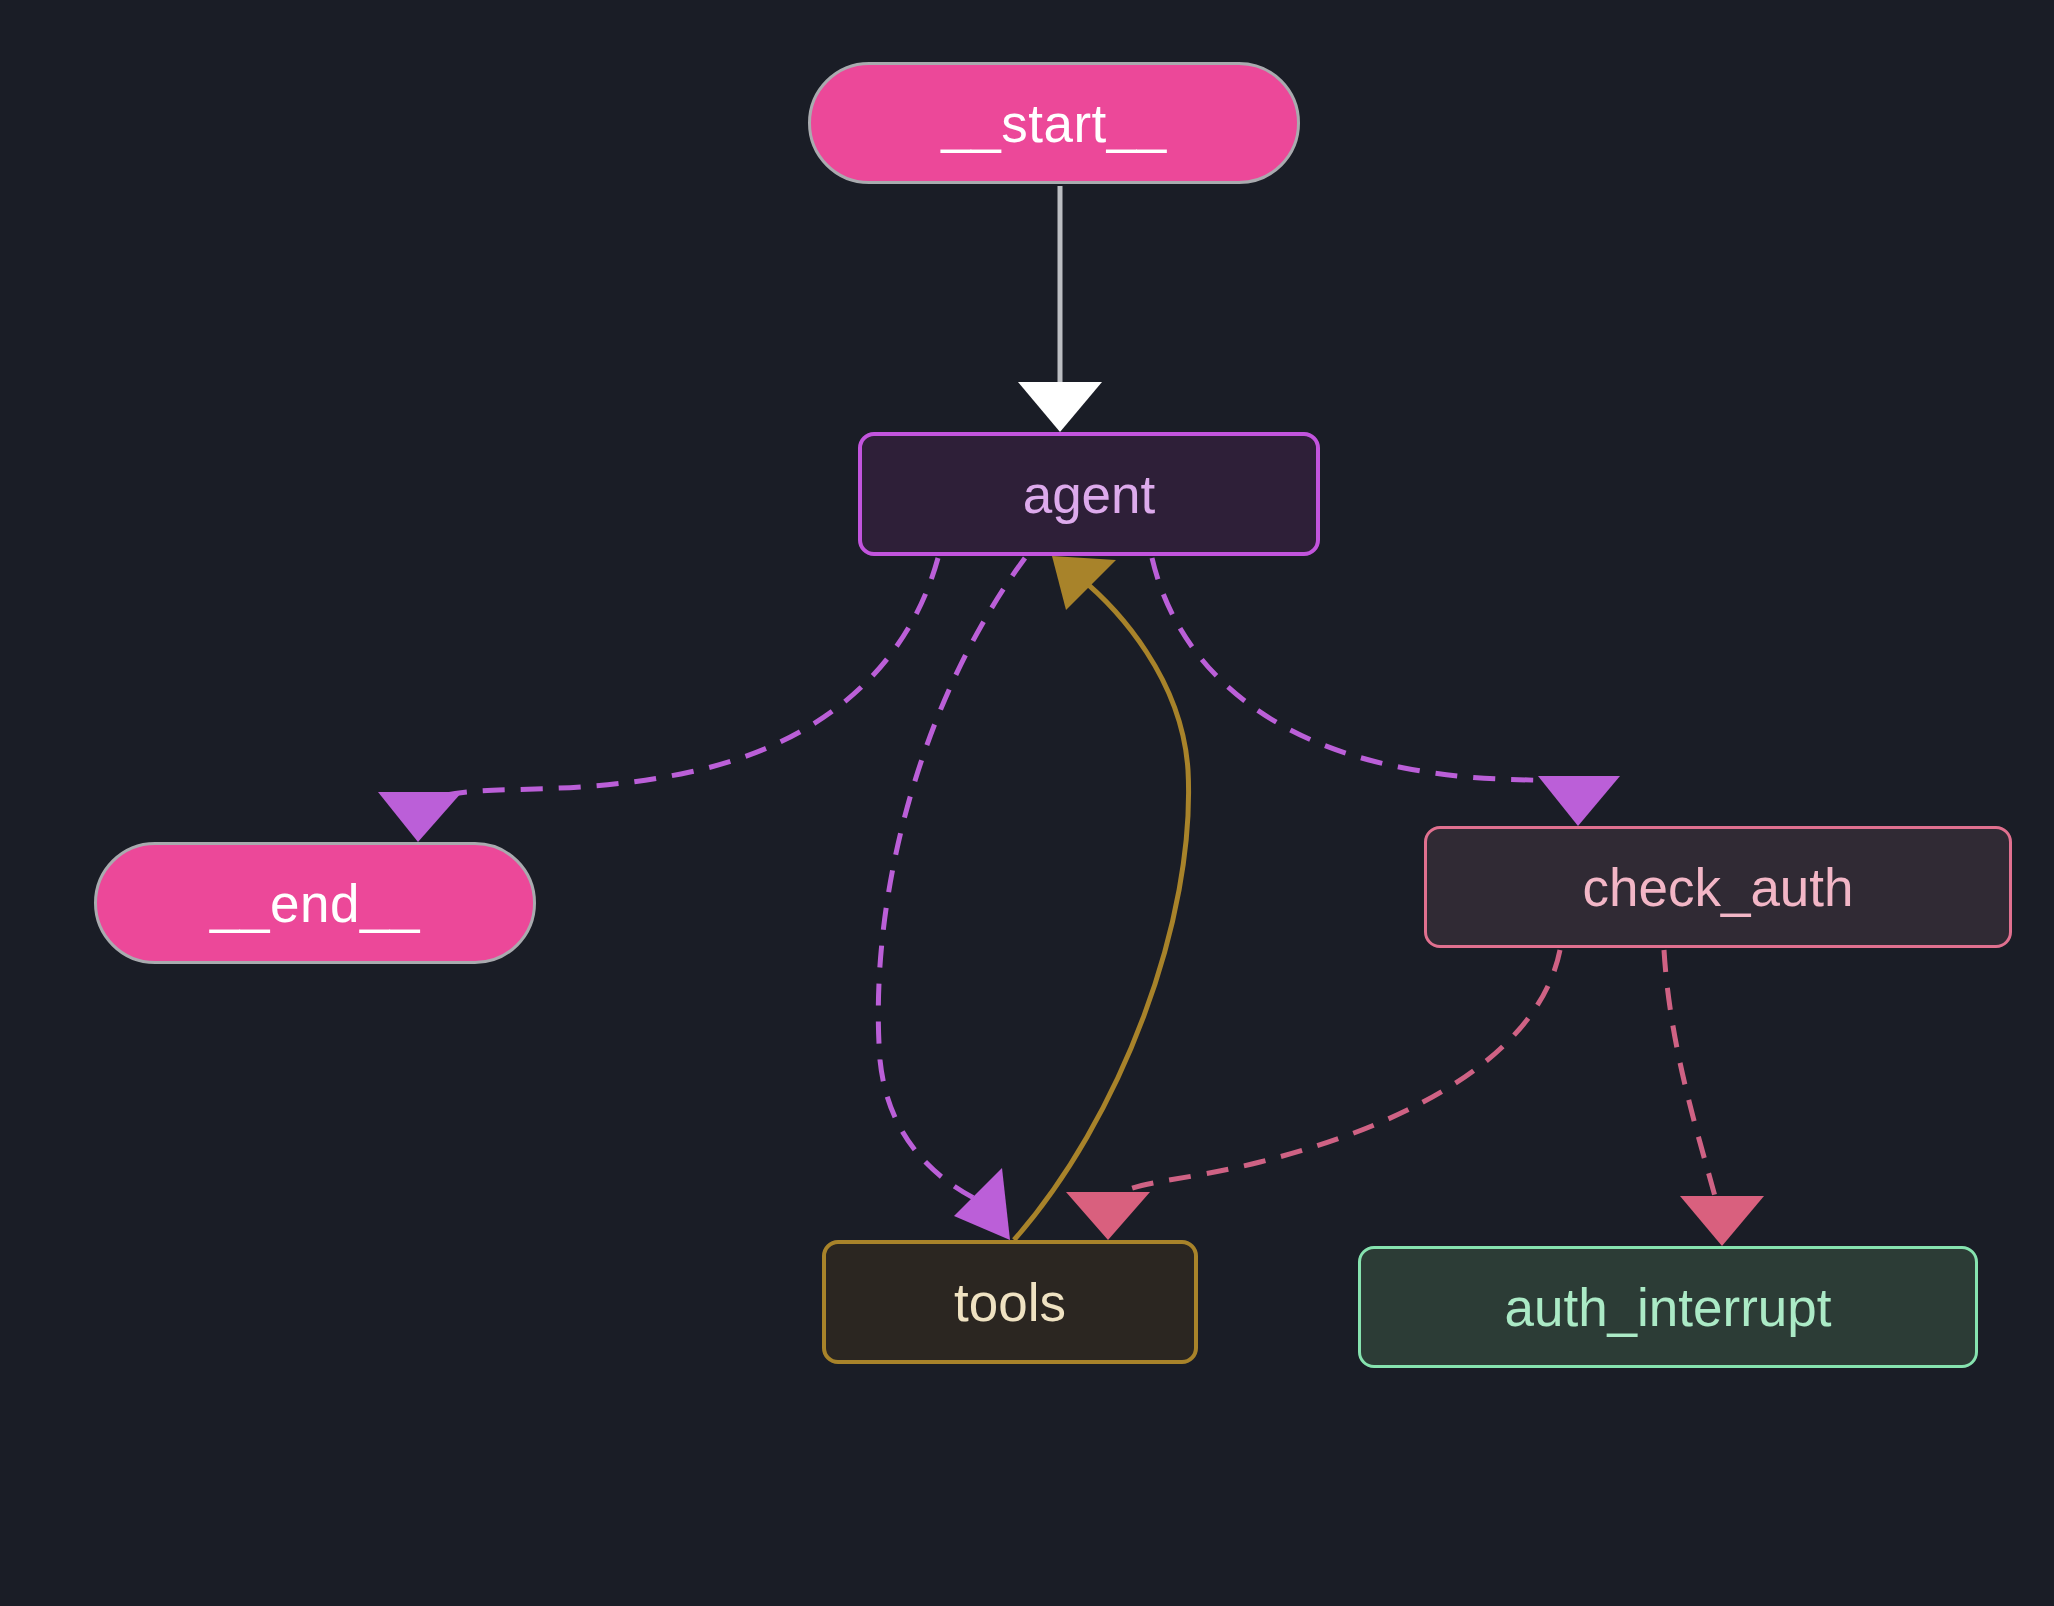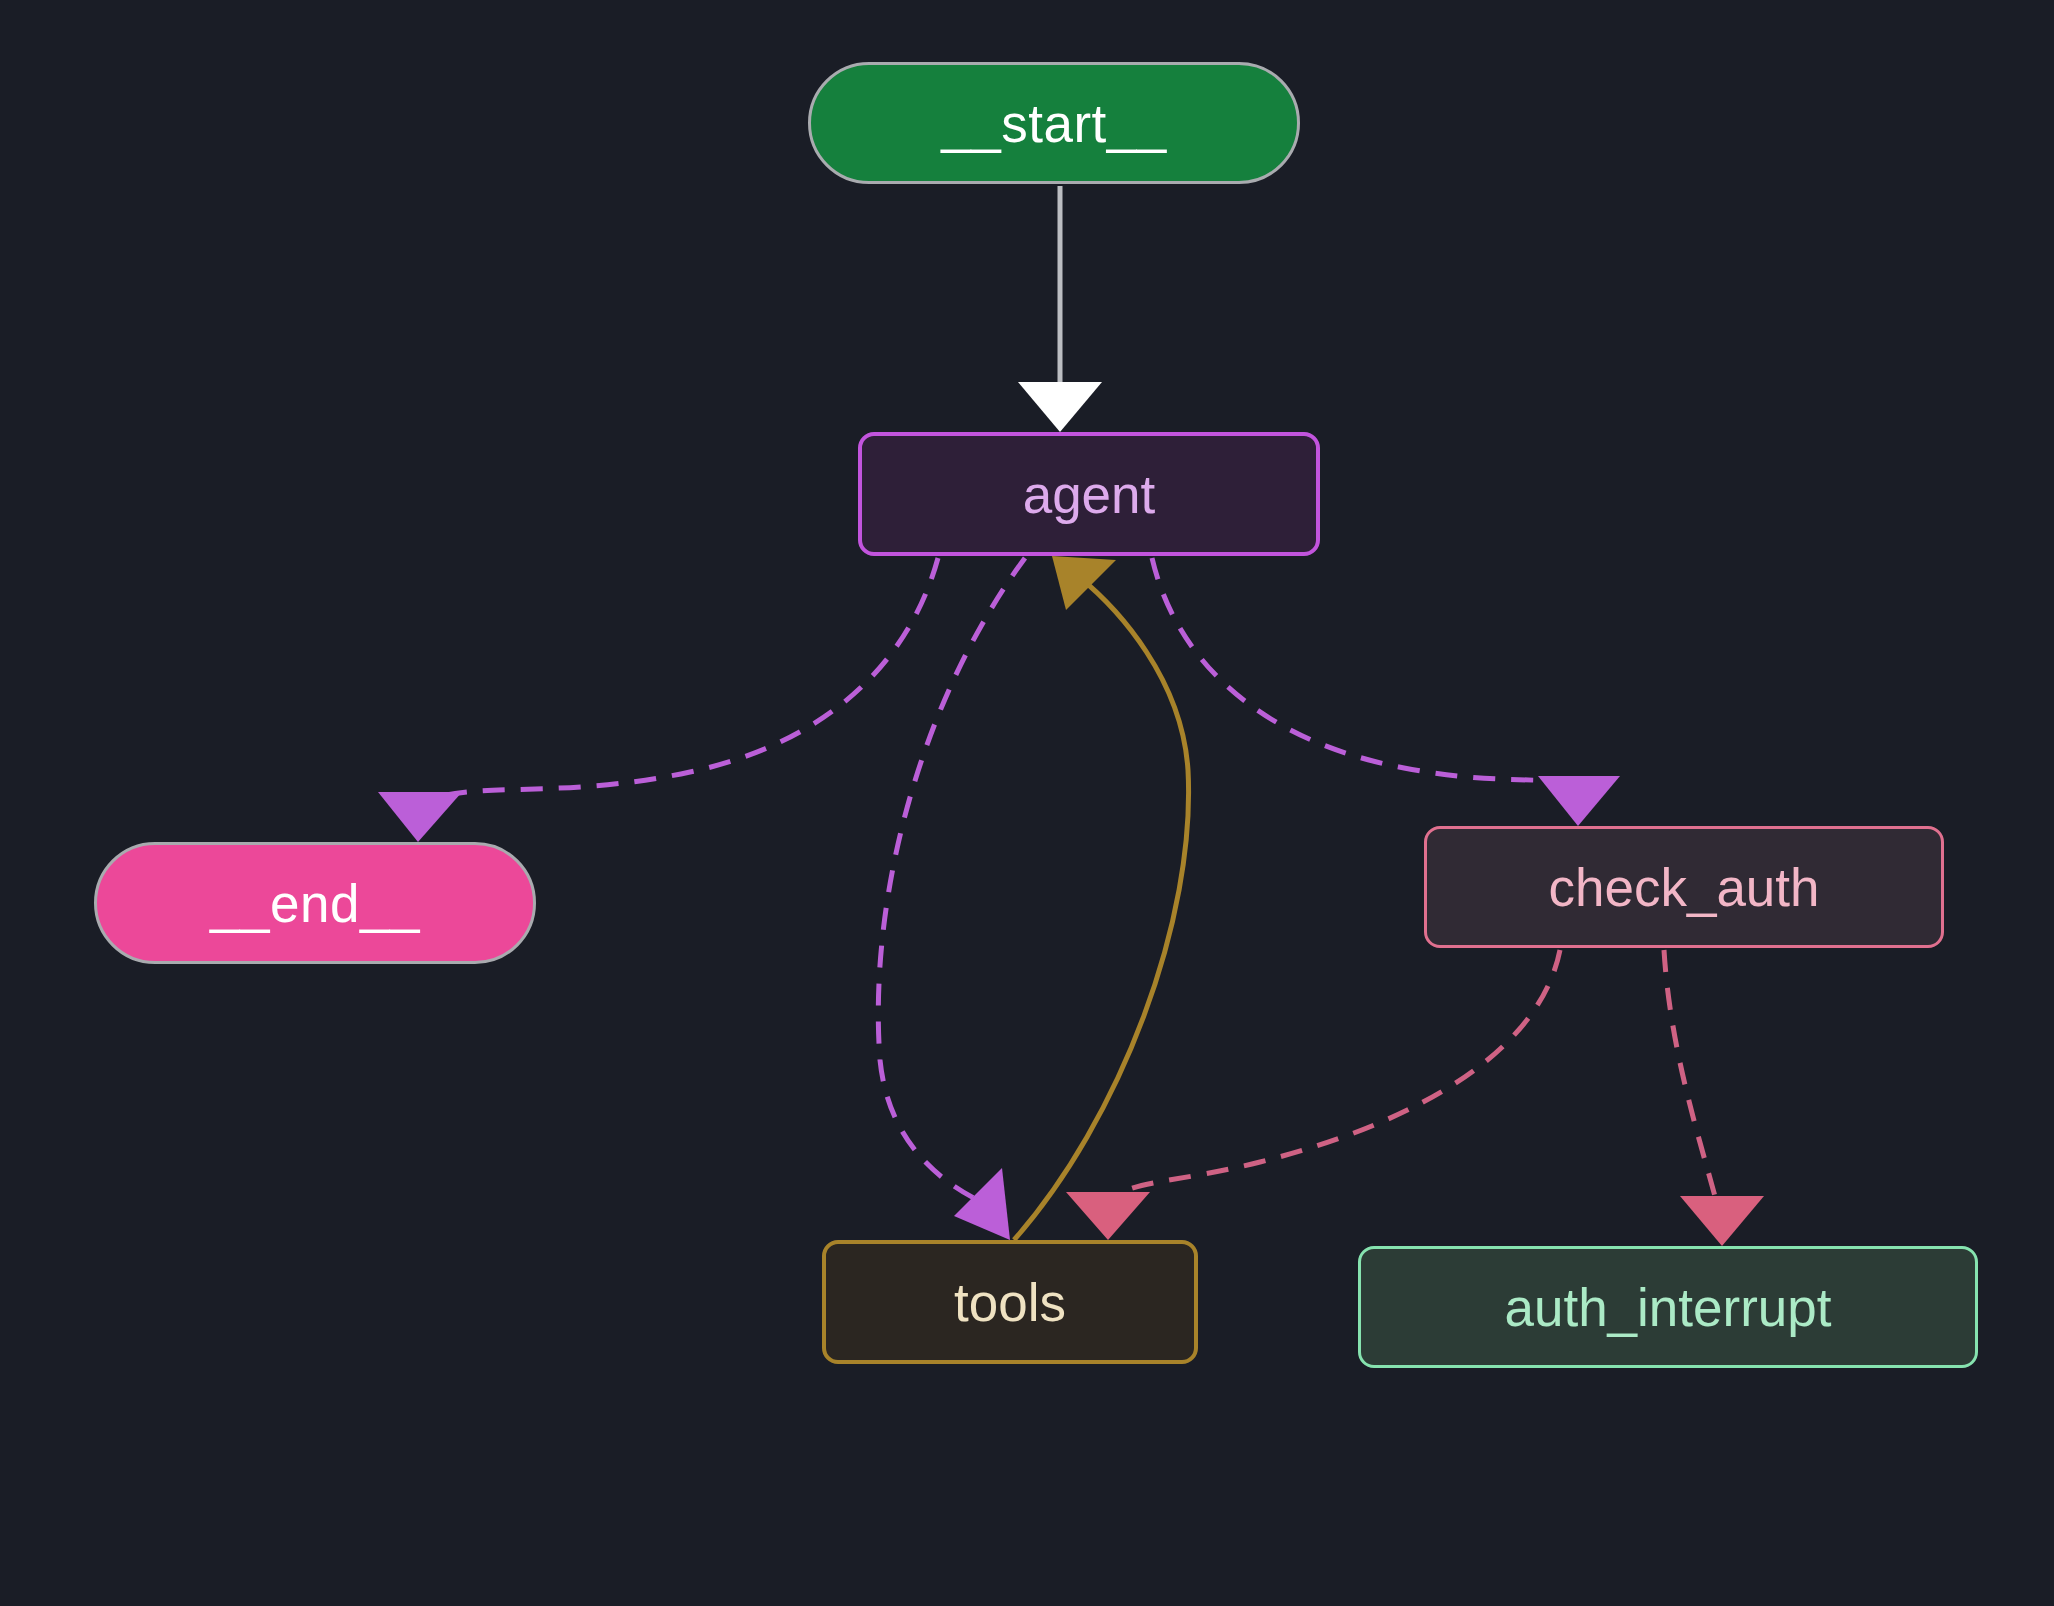--- a/index.html
+++ b/index.html
@@ -127,33 +127,33 @@
       <g>
         <path class="edge-path" d="M 1664 950 C 1670 1050 1700 1140 1716 1200" stroke="#cf6284" stroke-width="5" stroke-linecap="butt" stroke-dasharray="22 16"></path>
         <polygon class="arrow-head" points="1722,1246 1680,1196 1764,1196" fill="#d9607e"></polygon>
       </g>
       <g>
         <path class="edge-path" d="M 1014 1240 C 1120 1120 1196 920 1188 770 C 1182 680 1120 610 1078 576" stroke="#a8832a" stroke-width="5" stroke-linecap="butt"></path>
         <polygon class="arrow-head" points="1052,556 1116,560 1066,610" fill="#a8832a"></polygon>
       </g>
     </svg>
 
-  <div class="node terminal" style="left: 808px; top: 62px; width: 492px; height: 122px; background: #15803d; border-color: rgb(169, 171, 175);">
+  <div class="node terminal" style="left: 808px; top: 62px; width: 492px; height: 122px; background: #ec4899; border-color: rgb(169, 171, 175);">
     <span class="node-label" style="color: rgb(255, 255, 255);">__start__</span>
   </div>
 
   <div class="node agent" style="left: 858px; top: 432px; width: 462px; height: 124px; background: rgb(46, 31, 56); border-color: rgb(194, 84, 221);">
     <span class="node-label" style="color: rgb(221, 170, 236);">agent</span>
   </div>
 
   <div class="node terminal" style="left: 94px; top: 842px; width: 442px; height: 122px; background: #ec4899; border-color: rgb(169, 171, 175);">
     <span class="node-label" style="color: rgb(255, 255, 255);">__end__</span>
   </div>
 
-  <div class="node check-auth" style="left: 1424px; top: 826px; width: 520px; height: 122px; background: rgb(48, 42, 52); border-color: rgb(224, 112, 143); text-align: right;">
+  <div class="node check-auth" style="left: 1424px; top: 826px; width: 588px; height: 122px; background: rgb(48, 42, 52); border-color: rgb(224, 112, 143); text-align: right;">
     <span class="node-label" style="color: rgb(242, 182, 198);">check_auth</span>
   </div>
 
   <div class="node tools" style="left: 822px; top: 1240px; width: 376px; height: 124px; background: rgb(43, 38, 33); border-color: rgb(168, 131, 42);">
     <span class="node-label" style="color: rgb(239, 226, 194);">tools</span>
   </div>
 
   <div class="node auth-interrupt" style="left: 1358px; top: 1246px; width: 620px; height: 122px; background: rgb(44, 60, 54); border-color: rgb(134, 227, 175);">
     <span class="node-label" style="color: rgb(171, 234, 198);">auth_interrupt</span>
   </div>

